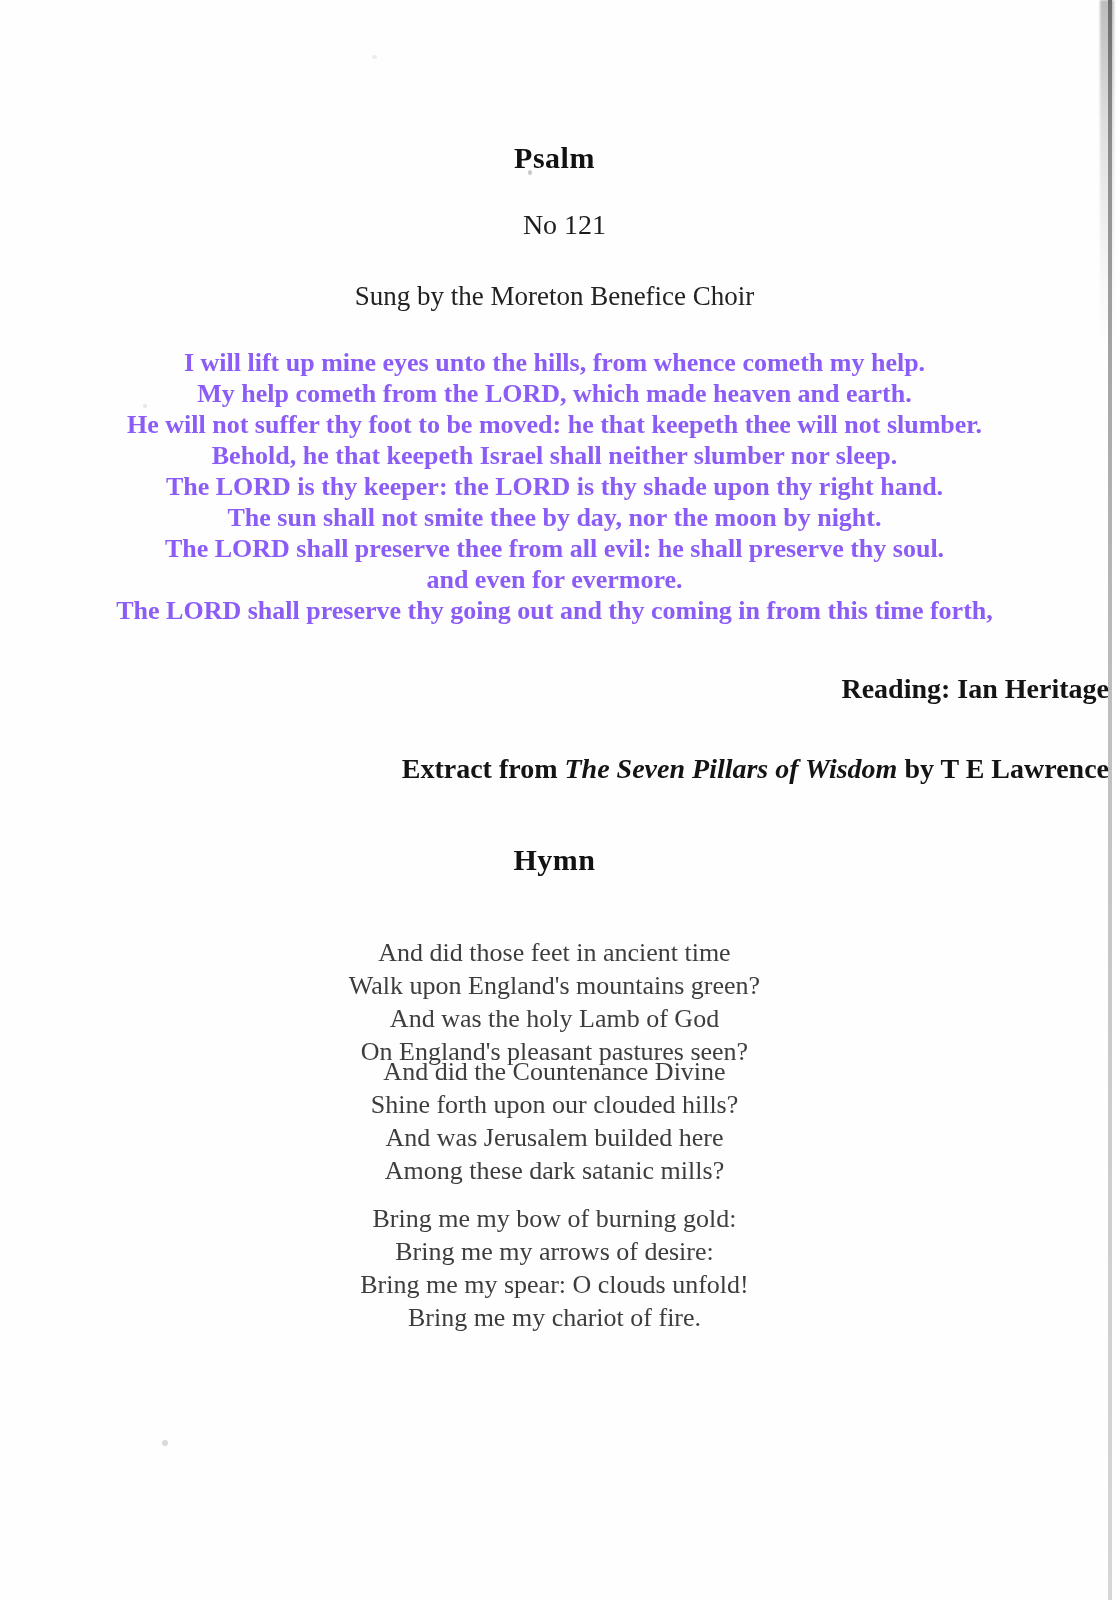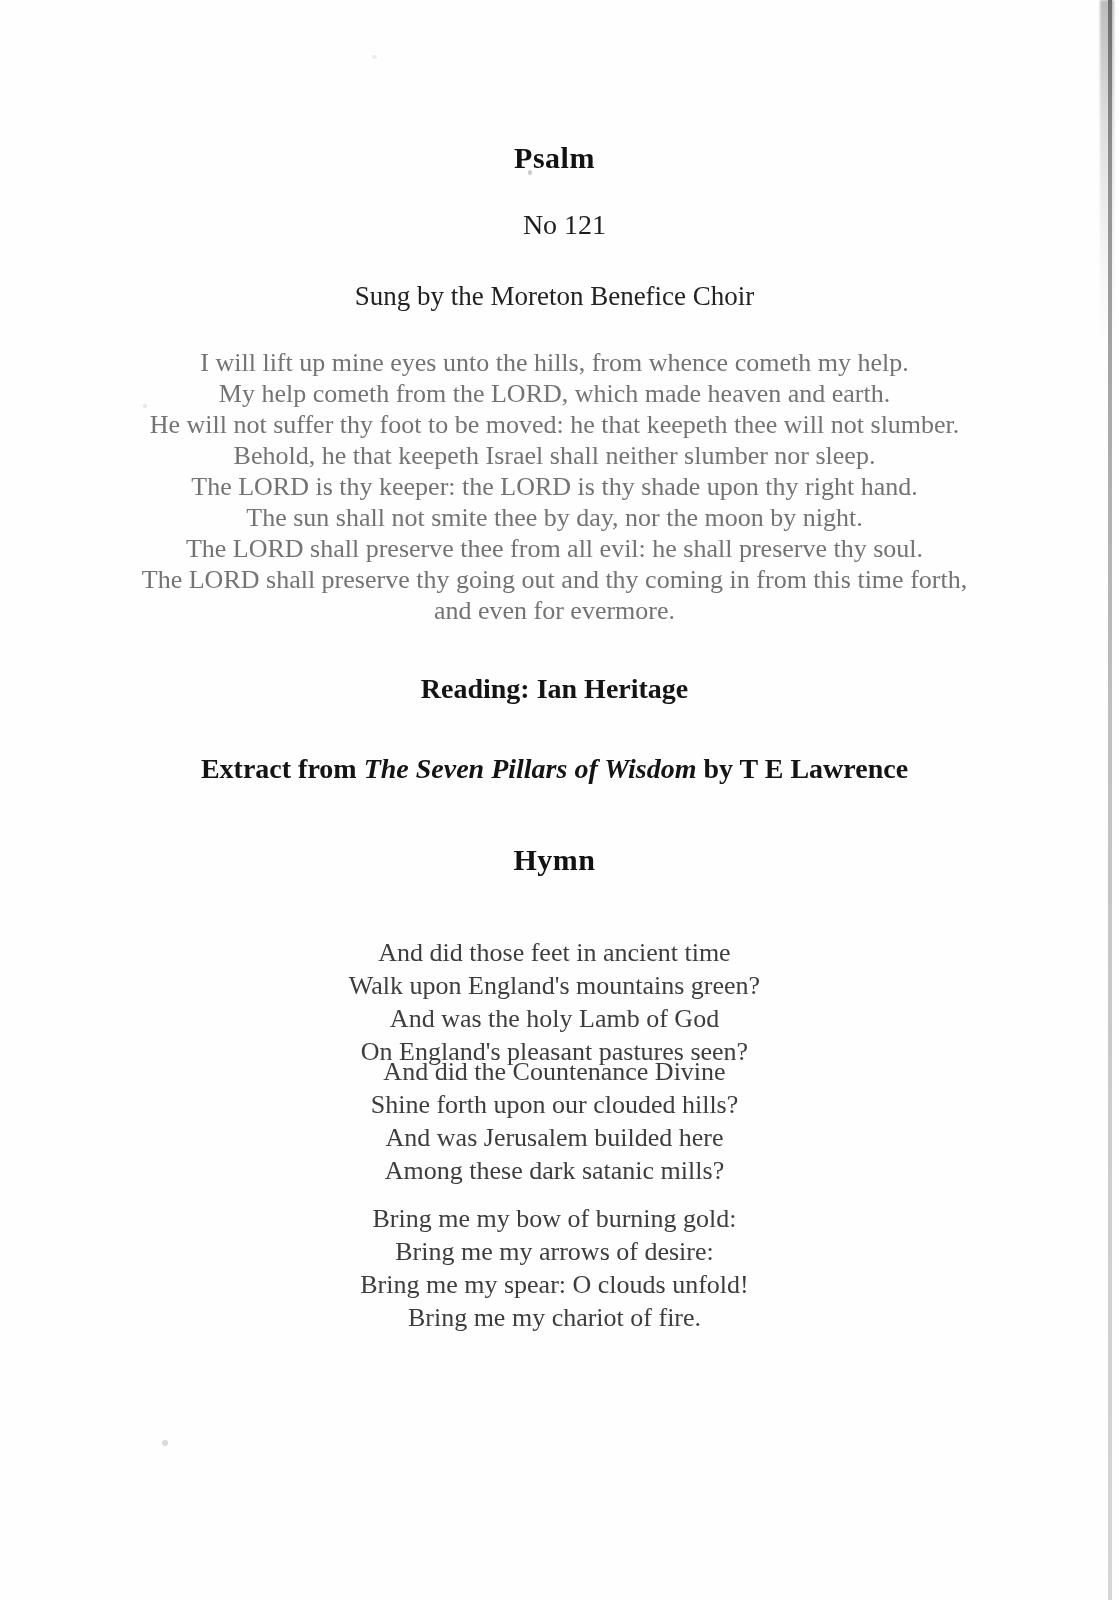--- a/index.html
+++ b/index.html
@@ -33,26 +33,28 @@
     font-size: 28px;
     color: #1c1c1c;
   }
   .subtitle {
     font-size: 27px;
     color: #222222;
   }
   .psalm-lines {
     font-size: 26px;
     line-height: 31px;
-    color: #737373;
+    color: #8b5cf6;
+    font-weight: bold;
   }
   .heading-bold {
     font-size: 28px;
     font-weight: bold;
     color: #141414;
+    text-align: right;
   }
   .hymn-verse {
     font-size: 26px;
     line-height: 33px;
     color: #3d3d3d;
   }
   .book-title {
     font-style: italic;
   }
   
@@ -112,22 +114,22 @@
   <div class="block subtitle" style="top:281px;">Sung by the Moreton Benefice Choir</div>
 
   <div class="block psalm-lines" style="top:347px;">
     <div>I will lift up mine eyes unto the hills, from whence cometh my help.</div>
     <div>My help cometh from the LORD, which made heaven and earth.</div>
     <div>He will not suffer thy foot to be moved: he that keepeth thee will not slumber.</div>
     <div>Behold, he that keepeth Israel shall neither slumber nor sleep.</div>
     <div>The LORD is thy keeper: the LORD is thy shade upon thy right hand.</div>
     <div>The sun shall not smite thee by day, nor the moon by night.</div>
     <div>The LORD shall preserve thee from all evil: he shall preserve thy soul.</div>
+    <div>and even for evermore.</div>
     <div>The LORD shall preserve thy going out and thy coming in from this time forth,</div>
-    <div>and even for evermore.</div>
   </div>
 
   <div class="block heading-bold" style="top:673px;">Reading: Ian Heritage</div>
 
   <div class="block heading-bold" style="top:753px;">
     <span>Extract from </span><span class="book-title">The Seven Pillars of Wisdom</span><span> by T E Lawrence</span>
   </div>
 
   <div class="block title" style="top:843px;">Hymn</div>
 

